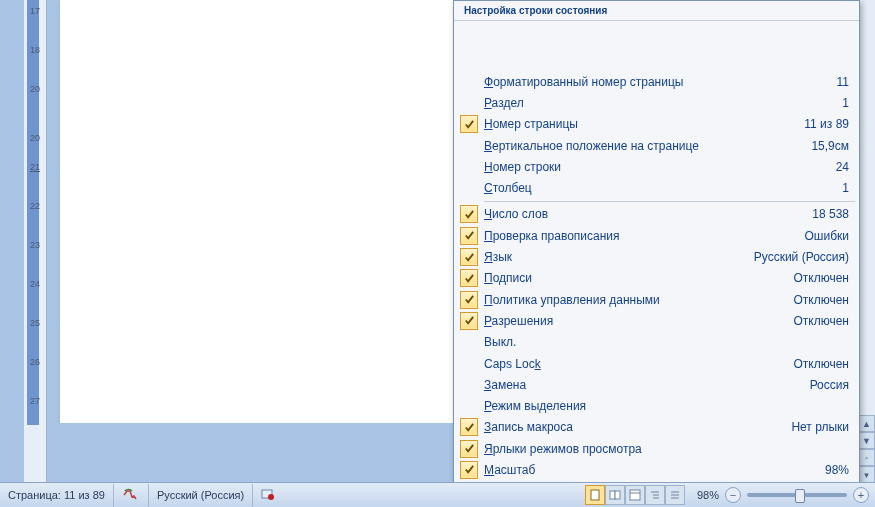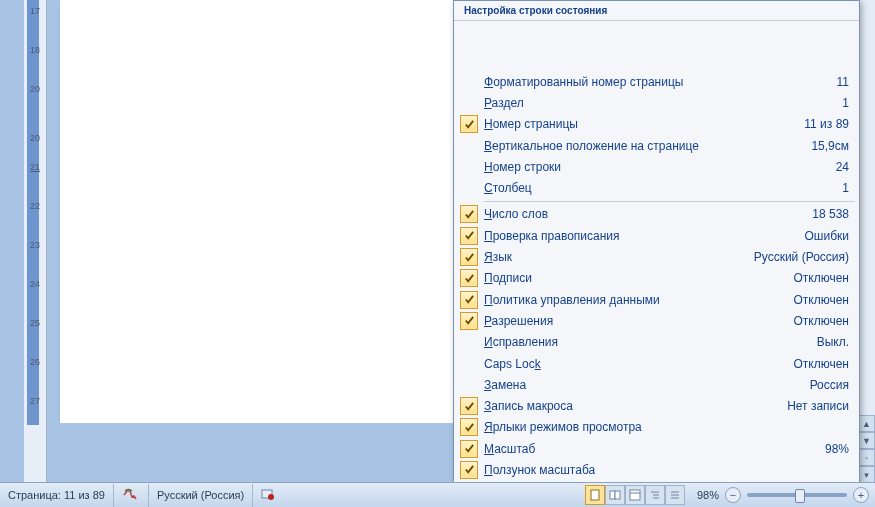--- a/index.html
+++ b/index.html
@@ -171,43 +171,47 @@
               <svg viewBox="0 0 12 12">
                 <path d="M2 6l2.5 3L10 2" stroke="#6b4b00" stroke-width="2" fill="none"></path>
               </svg>
             </div>
           </div>
           <div class="label-col"><span class="underline">Р</span>азрешения</div>
           <div class="value-col">Отключен</div>
         </div>
         <div class="menu-row">
           <div class="check-col"></div>
-          <div class="label-col"><span class="underline">И</span>справления</div>
           <div class="value-col">Выкл.</div>
         </div>
         <div class="menu-row">
           <div class="check-col"></div>
           <div class="label-col">Caps Loc<span class="underline">k</span></div>
           <div class="value-col">Отключен</div>
         </div>
         <div class="menu-row">
           <div class="check-col"></div>
           <div class="label-col"><span class="underline">З</span>амена</div>
           <div class="value-col">Россия</div>
         </div>
         <div class="menu-row">
+          <div class="check-col"></div>
+          <div class="label-col"><span class="underline">Р</span>ежим выделения</div>
+          <div class="value-col"></div>
+        </div>
+        <div class="menu-row">
           <div class="check-col">
             <div class="checkbox">
               <svg viewBox="0 0 12 12">
                 <path d="M2 6l2.5 3L10 2" stroke="#6b4b00" stroke-width="2" fill="none"></path>
               </svg>
             </div>
           </div>
           <div class="label-col"><span class="underline">З</span>апись макроса</div>
-          <div class="value-col">Нет записи</div>
+          <div class="value-col">Нет рлыки</div>
         </div>
         <div class="menu-row">
           <div class="check-col">
             <div class="checkbox">
               <svg viewBox="0 0 12 12">
                 <path d="M2 6l2.5 3L10 2" stroke="#6b4b00" stroke-width="2" fill="none"></path>
               </svg>
             </div>
           </div>
           <div class="label-col"><span class="underline">Я</span>рлыки режимов просмотра</div>

